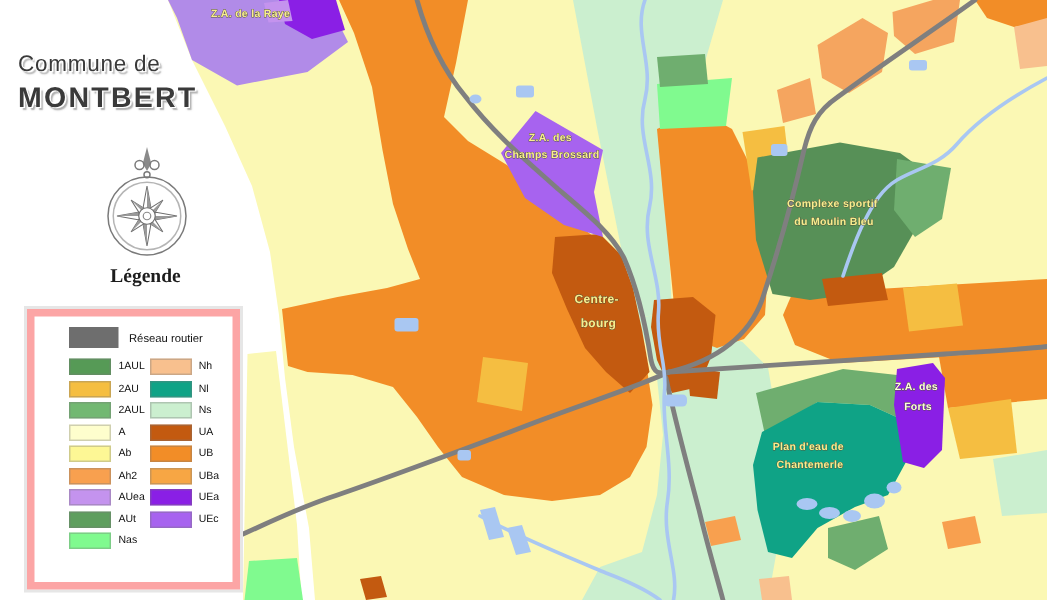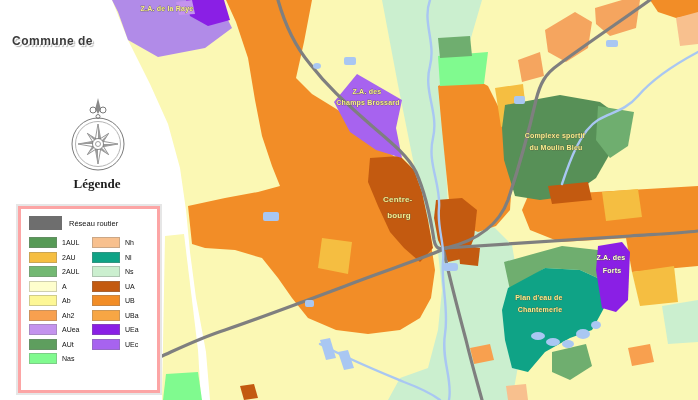--- a/index.html
+++ b/index.html
@@ -28,30 +28,30 @@
   .road{fill:none;stroke:#7F7F7F;stroke-width:3.2;stroke-linecap:round;stroke-linejoin:round}
   .river{fill:none;stroke:#A9C7F2;stroke-width:2.4;stroke-linecap:round}
   .pond{fill:#A9C7F2}
   .maplabel{font-size:7px;font-weight:bold;fill:#F8EE8E;stroke:#55553a;stroke-width:0.55;
             paint-order:stroke;text-anchor:middle;letter-spacing:.2px}
   .maplabel.big{font-size:8px}
   .maplabel.white{fill:#FDFDE0}
 
   
   .title{position:absolute;left:12px;top:34px;width:160px;z-index:2;color:#3a3a3a;}
-  .t1{font-size:12px;font-weight:bold;letter-spacing:.5px;
+  .t1{font-size:15px;font-weight:normal;letter-spacing:.5px;
       text-shadow:1px 1px 0 #fff,-1px -1px 0 #fff,2px 2px 1px rgba(110,110,110,.55);}
   .t2{font-size:19px;font-weight:bold;letter-spacing:1.5px;margin-top:4px;
       text-shadow:1px 1px 0 #fff,-1px -1px 0 #fff,2px 2px 1px rgba(110,110,110,.55);}
   .compass{position:absolute;left:62px;top:94px;z-index:2;}
   .legende{position:absolute;left:0;top:176px;width:194px;text-align:center;z-index:2;
            font-size:13px;font-weight:bold;color:#1d1d1d;font-family:Liberation Serif, serif;}
   .legendbox{position:absolute;left:18px;top:206px;width:142px;height:187px;background:#fff;
-             border:3px solid #fca5a5;box-shadow:0 0 0 2px #e6e6e6;z-index:2;
-             padding:7px 5px 4px 8px;box-sizing:border-box;}
+             border:5px solid #fca5a5;box-shadow:0 0 0 2px #e6e6e6;z-index:2;
+             padding:7px 5px 4px 23px;box-sizing:border-box;}
   .netrow{display:flex;align-items:center;gap:7px;margin-bottom:7px;}
   .netswatch{width:33px;height:14px;flex:none;}
   .netlabel{font-size:7.5px;color:#111;}
   .zhead{font-size:8px;font-weight:bold;color:#111;margin:2px 0 5px;}
   .zcols{display:flex;gap:3px;}
   .zcol{display:flex;flex-direction:column;gap:3.5px;width:64px;}
   .zi{display:flex;align-items:center;gap:5px;}
   .zswatch{width:26px;height:9px;flex:none;border:0.5px solid rgba(120,120,120,.35);}
   .zcode{font-size:7px;color:#111;}
 </style>
@@ -173,20 +173,21 @@
         <tspan x="540" y="300">Plan d'eau de</tspan>
         <tspan x="540" y="312">Chantemerle</tspan></text>
       <text class="maplabel white">
         <tspan x="612" y="260">Z.A. des</tspan>
         <tspan x="612" y="273">Forts</tspan></text>
     </g>
   </svg>
 
   <div class="title">
     <div class="t1">Commune de</div>
+    <div class="t2">MONTBERT</div>
   </div>
 
   <svg class="compass" width="72" height="92" viewBox="-36 -50 72 92">
     <g stroke="#7a7a7a" fill="none" stroke-width="1">
       <path d="M0,-46 L2.8,-35 L0,-30 L-2.8,-35 Z" fill="#8a8a8a" stroke="none"></path>
       <circle cx="-5" cy="-34" r="3"></circle>
       <circle cx="5" cy="-34" r="3"></circle>
       <circle cx="0" cy="-27.5" r="2"></circle>
       <circle r="26"></circle>
       <circle r="22.5" stroke="#b5b5b5"></circle>

